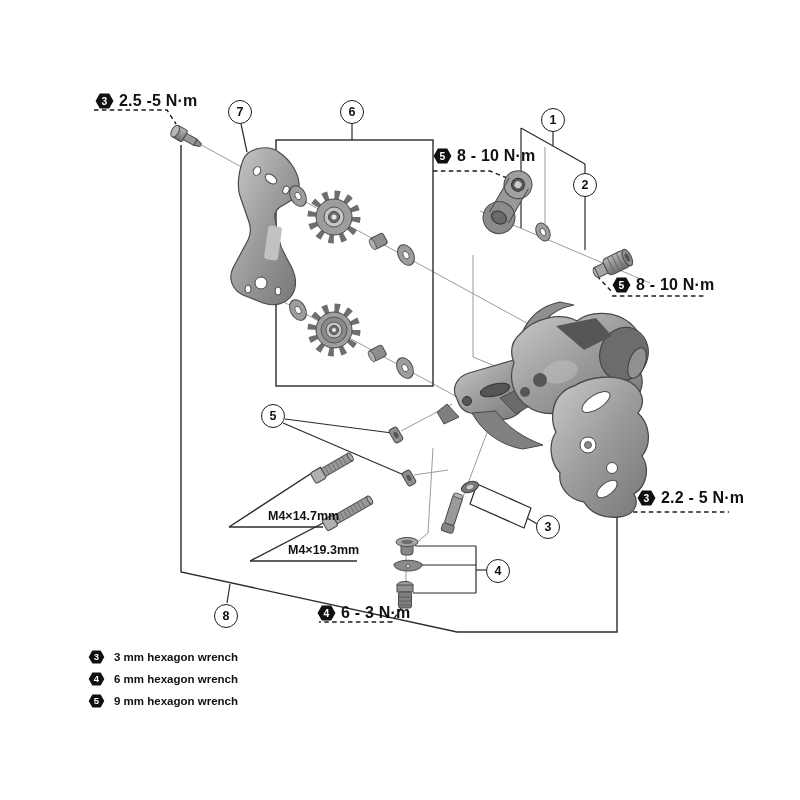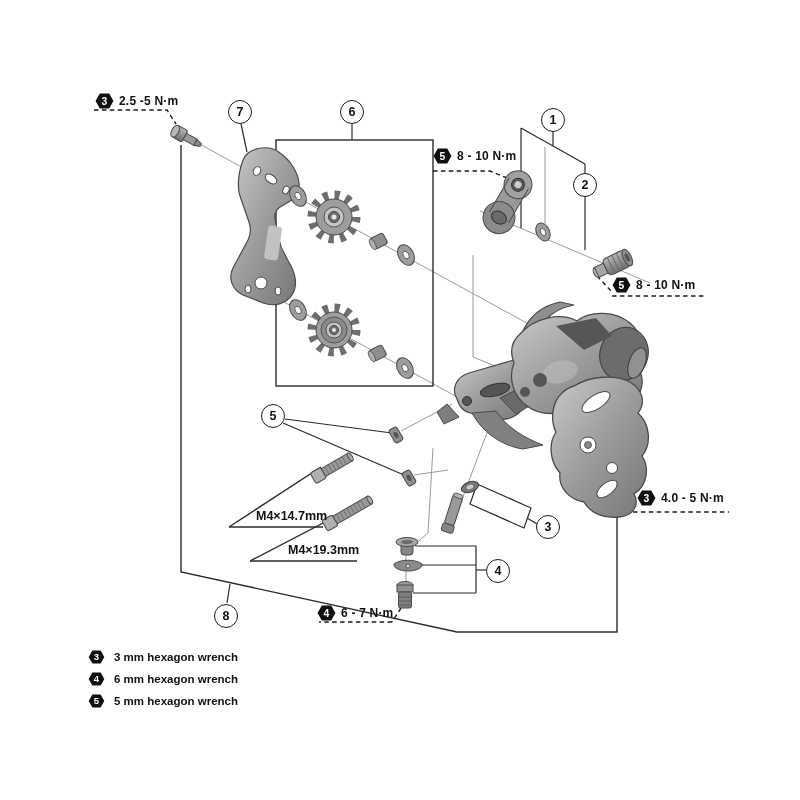--- a/index.html
+++ b/index.html
@@ -1,20 +1,20 @@
 <!DOCTYPE html>
 <html><head>
 <meta charset="utf-8">
 <style>
   html,body{margin:0;padding:0;background:#ffffff;}
   body{font-family:"Liberation Sans", sans-serif;}
   #stage{position:relative;width:800px;height:800px;background:#ffffff;overflow:hidden;}
   #art{position:absolute;left:0;top:0;}
   .note{position:absolute;display:flex;align-items:center;gap:5px;height:16px;}
-  .note .torque{font-size:12px;font-weight:bold;color:#111;white-space:nowrap;letter-spacing:0.2px;}
+  .note .torque{font-size:16px;font-weight:bold;color:#111;white-space:nowrap;letter-spacing:0.2px;}
   .hex{display:block;}
   .hex text{font-family:"Liberation Sans",sans-serif;}
   .callout{position:absolute;width:22px;height:22px;border:1.5px solid #1c1c1c;border-radius:50%;
            background:#fff;color:#111;font-size:12.5px;font-weight:bold;line-height:22px;
            text-align:center;box-sizing:content-box;}
   .dim{position:absolute;font-size:12.5px;font-weight:bold;color:#111;white-space:nowrap;}
   .legend{position:absolute;left:88px;top:646px;}
   .legend-row{display:flex;align-items:center;gap:9px;height:22px;}
   .legend-row .lg-label{font-size:11.5px;font-weight:bold;color:#111;white-space:nowrap;}
 </style>
@@ -311,41 +311,41 @@
       <text x="10" y="12.4" text-anchor="middle" font-size="11" font-weight="bold" fill="#ffffff">5</text>
     </svg>
     <span class="torque">8 - 10 N·m</span>
   </div>
 
   <div class="note" style="left:637px;top:490px;">
     <svg class="hex" width="19" height="16" viewBox="0 0 20 17">
       <polygon points="5,0.5 15,0.5 19.5,8.5 15,16.5 5,16.5 0.5,8.5" fill="#101010"></polygon>
       <text x="10" y="12.4" text-anchor="middle" font-size="11" font-weight="bold" fill="#ffffff">3</text>
     </svg>
-    <span class="torque">4.0 - 5 N·m</span>
+    <span class="torque">2.2 - 5 N·m</span>
   </div>
 
   <div class="note" style="left:317px;top:605px;">
     <svg class="hex" width="19" height="16" viewBox="0 0 20 17">
       <polygon points="5,0.5 15,0.5 19.5,8.5 15,16.5 5,16.5 0.5,8.5" fill="#101010"></polygon>
       <text x="10" y="12.4" text-anchor="middle" font-size="11" font-weight="bold" fill="#ffffff">4</text>
     </svg>
-    <span class="torque">6 - 7 N·m</span>
+    <span class="torque">6 - 3 N·m</span>
   </div>
 
   <div class="callout" style="left:541px;top:108px;">1</div>
   <div class="callout" style="left:573px;top:173px;">2</div>
   <div class="callout" style="left:536px;top:515px;">3</div>
   <div class="callout" style="left:486px;top:559px;">4</div>
   <div class="callout" style="left:261px;top:404px;">5</div>
   <div class="callout" style="left:340px;top:100px;">6</div>
   <div class="callout" style="left:228px;top:100px;">7</div>
   <div class="callout" style="left:214px;top:604px;">8</div>
 
-  <div class="dim" style="left:256px;top:509px;">M4×14.7mm</div>
+  <div class="dim" style="left:268px;top:509px;">M4×14.7mm</div>
   <div class="dim" style="left:288px;top:543px;text-align:right;">M4×19.3mm</div>
 
   <div class="legend">
     <div class="legend-row">
       <svg class="hex" width="17" height="14" viewBox="0 0 20 17">
         <polygon points="5,0.5 15,0.5 19.5,8.5 15,16.5 5,16.5 0.5,8.5" fill="#101010"></polygon>
         <text x="10" y="12.6" text-anchor="middle" font-size="11.5" font-weight="bold" fill="#ffffff">3</text>
       </svg>
       <span class="lg-label">3 mm hexagon wrench</span>
     </div>
@@ -354,17 +354,17 @@
         <polygon points="5,0.5 15,0.5 19.5,8.5 15,16.5 5,16.5 0.5,8.5" fill="#101010"></polygon>
         <text x="10" y="12.6" text-anchor="middle" font-size="11.5" font-weight="bold" fill="#ffffff">4</text>
       </svg>
       <span class="lg-label">6 mm hexagon wrench</span>
     </div>
     <div class="legend-row">
       <svg class="hex" width="17" height="14" viewBox="0 0 20 17">
         <polygon points="5,0.5 15,0.5 19.5,8.5 15,16.5 5,16.5 0.5,8.5" fill="#101010"></polygon>
         <text x="10" y="12.6" text-anchor="middle" font-size="11.5" font-weight="bold" fill="#ffffff">5</text>
       </svg>
-      <span class="lg-label">5 mm hexagon wrench</span>
+      <span class="lg-label">9 mm hexagon wrench</span>
     </div>
   </div>
 
 </div>
 
 </body></html>

